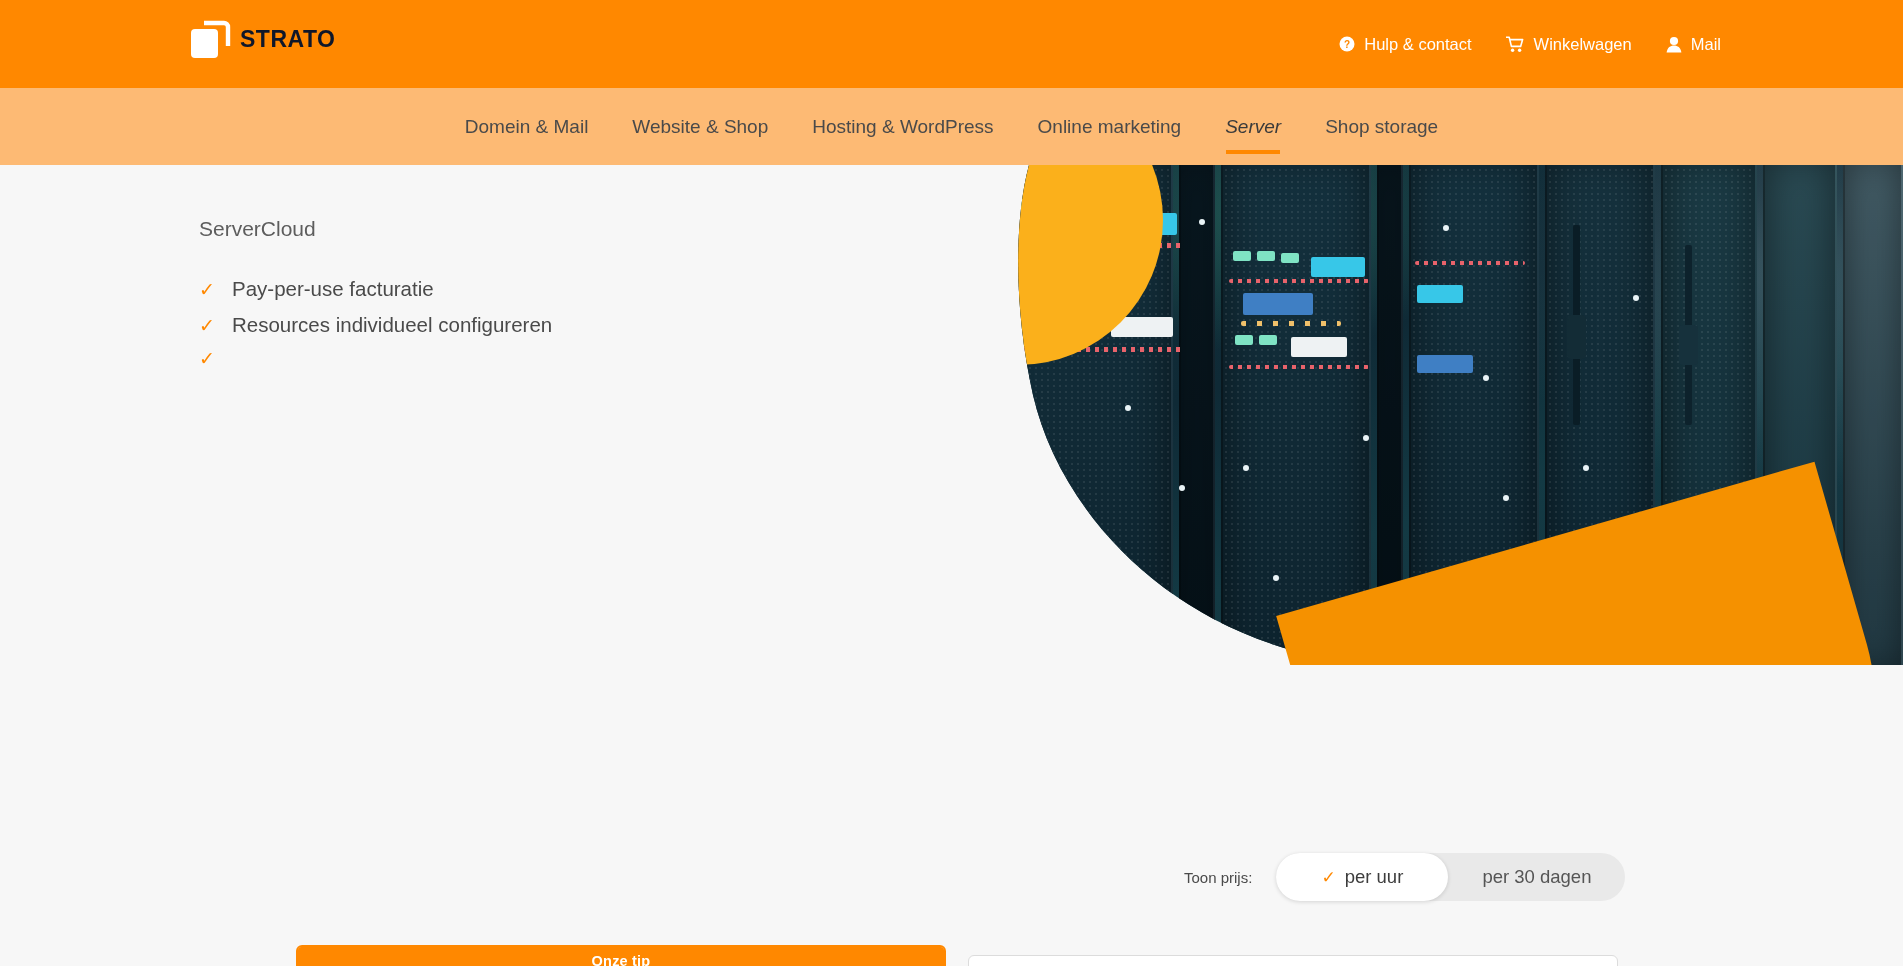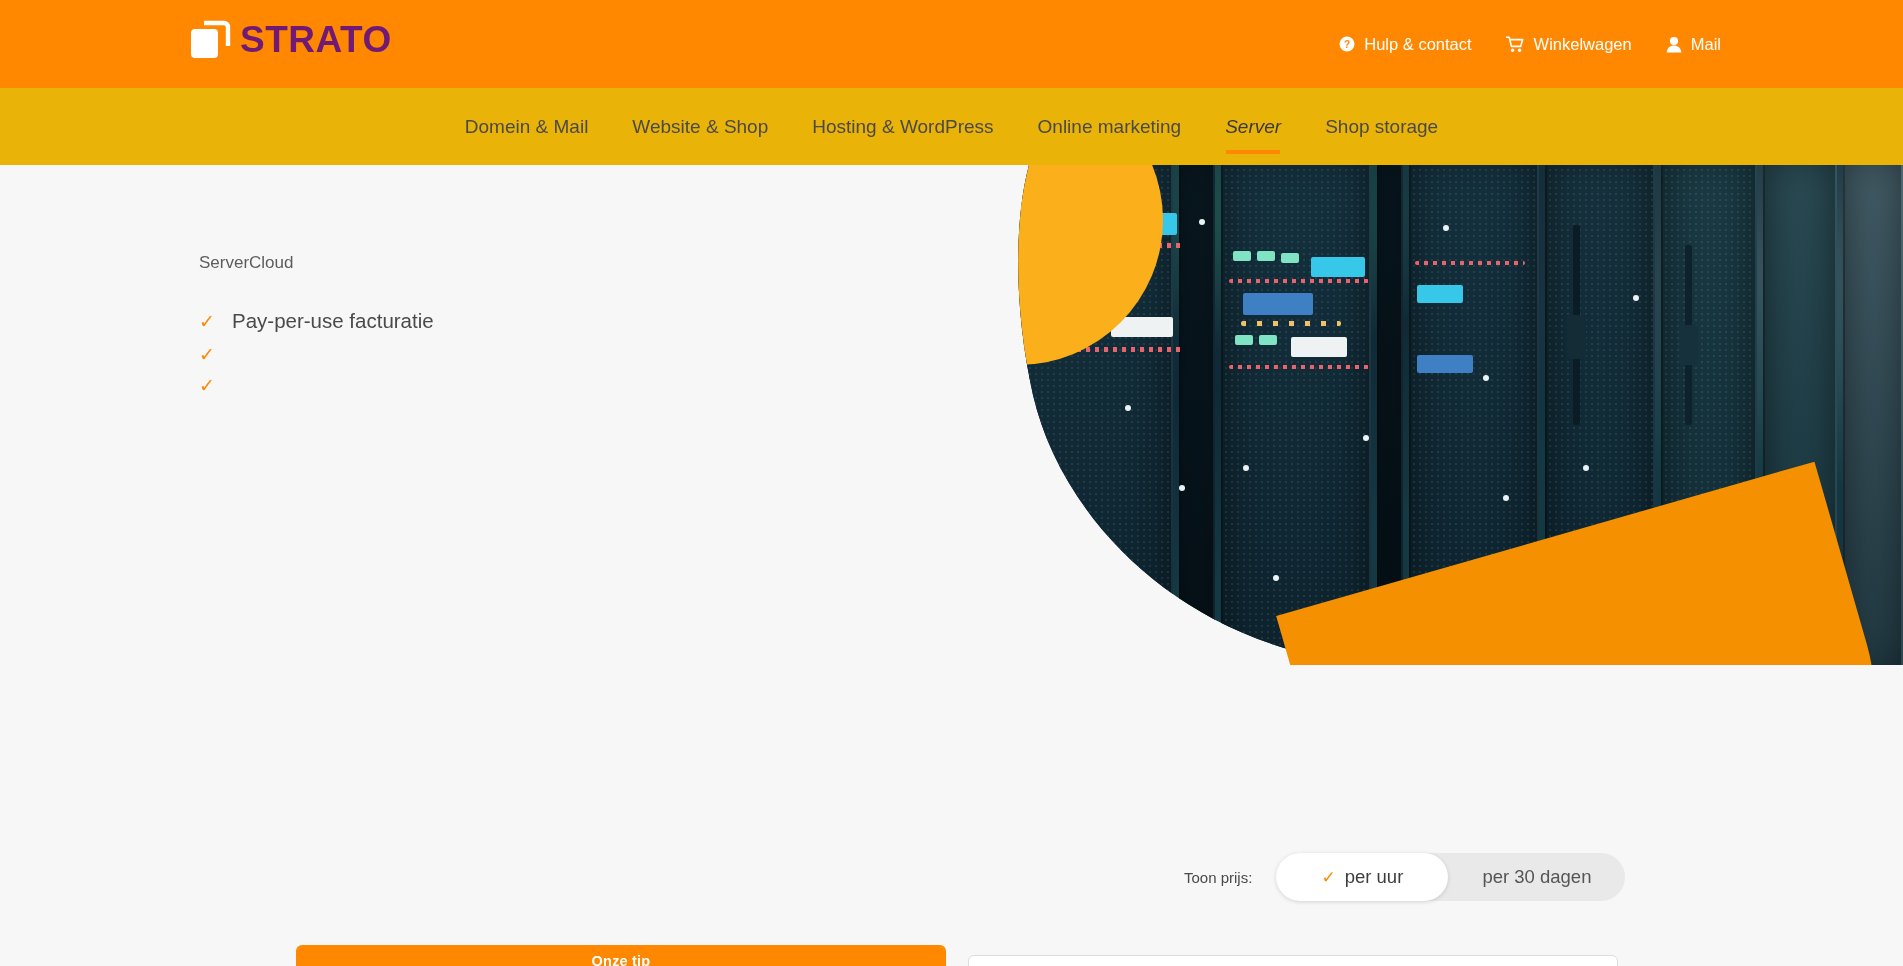--- a/index.html
+++ b/index.html
@@ -24,38 +24,38 @@
   }
   .logo-mark { position:relative; width:40px; height:38px; }
   .logo-mark .sq {
     position:absolute; left:0; top:9px; width:27px; height:29px;
     background:#ffffff; border-radius:4px;
   }
   .logo-mark .bracket {
     position:absolute; left:13px; top:0; width:27px; height:26px;
   }
   .logo-text {
-    color:#701a75; font-size:37px; font-weight:700;
+    color:#0f172a; font-size:23px; font-weight:700;
     letter-spacing:0.5px; line-height:1;
   }
   .top-right {
     position:absolute; right:182px; top:0; height:88px;
     display:flex; align-items:center; gap:34px;
   }
   .top-link {
     display:flex; align-items:center; gap:9px;
     color:#ffffff; font-size:16.5px; text-decoration:none;
     cursor:pointer; white-space:nowrap;
   }
   .top-link svg { display:block; }
 
   
   .navbar {
     position:absolute; left:0; top:88px; width:1903px; height:77px;
-    background:#eab308;
+    background:#fdba74;
     display:flex; align-items:center; justify-content:center;
     gap:4px;
   }
   .nav-item {
     position:relative;
     padding:0 20px;
     font-size:19px; color:#4a4a4a;
     cursor:pointer; white-space:nowrap;
   }
   .nav-item.active { color:#3b3b3b;font-style:italic; }
@@ -65,21 +65,21 @@
     bottom:-16px; width:54px; height:3.5px;
     background:#ff8800;
   }
 
   
   .hero {
     position:absolute; left:0; top:165px; width:1903px; height:801px;
     background:#f7f7f7; overflow:hidden;
   }
   .hero-copy { position:absolute; left:199px; top:52px; width:700px; }
-  .eyebrow { font-size:17px; color:#5d5d5d; margin-bottom:6px;margin-top:36px; }
+  .eyebrow { font-size:21px; color:#5d5d5d; margin-bottom:6px; }
   .headline {
     font-size:35px; line-height:1.23; color:#4a4a4a;
     font-weight:400; max-width:690px;
   }
   .bullets { list-style:none; margin-top:30px; }
   .bullets li {
     display:flex; align-items:center; gap:17px;
     font-size:20.5px; color:#4a4a4a; padding:6px 0;
   }
   .bullets .chk { color:#ff8800; font-size:19px; line-height:1; width:16px; }
@@ -315,20 +315,21 @@
 
     <div class="hero-copy">
       <div class="eyebrow">ServerCloud</div>
       <ul class="bullets">
         <li>
           <span class="chk">✓</span>
           <span>Pay-per-use facturatie</span>
         </li>
         <li>
           <span class="chk">✓</span>
+          <span>Resources individueel configureren</span>
         </li>
         <li>
           <span class="chk">✓</span>
         </li>
       </ul>
     </div>
 
     <div class="toggle-row">
       <span class="toggle-label">Toon prijs:</span>
       <div class="toggle">

